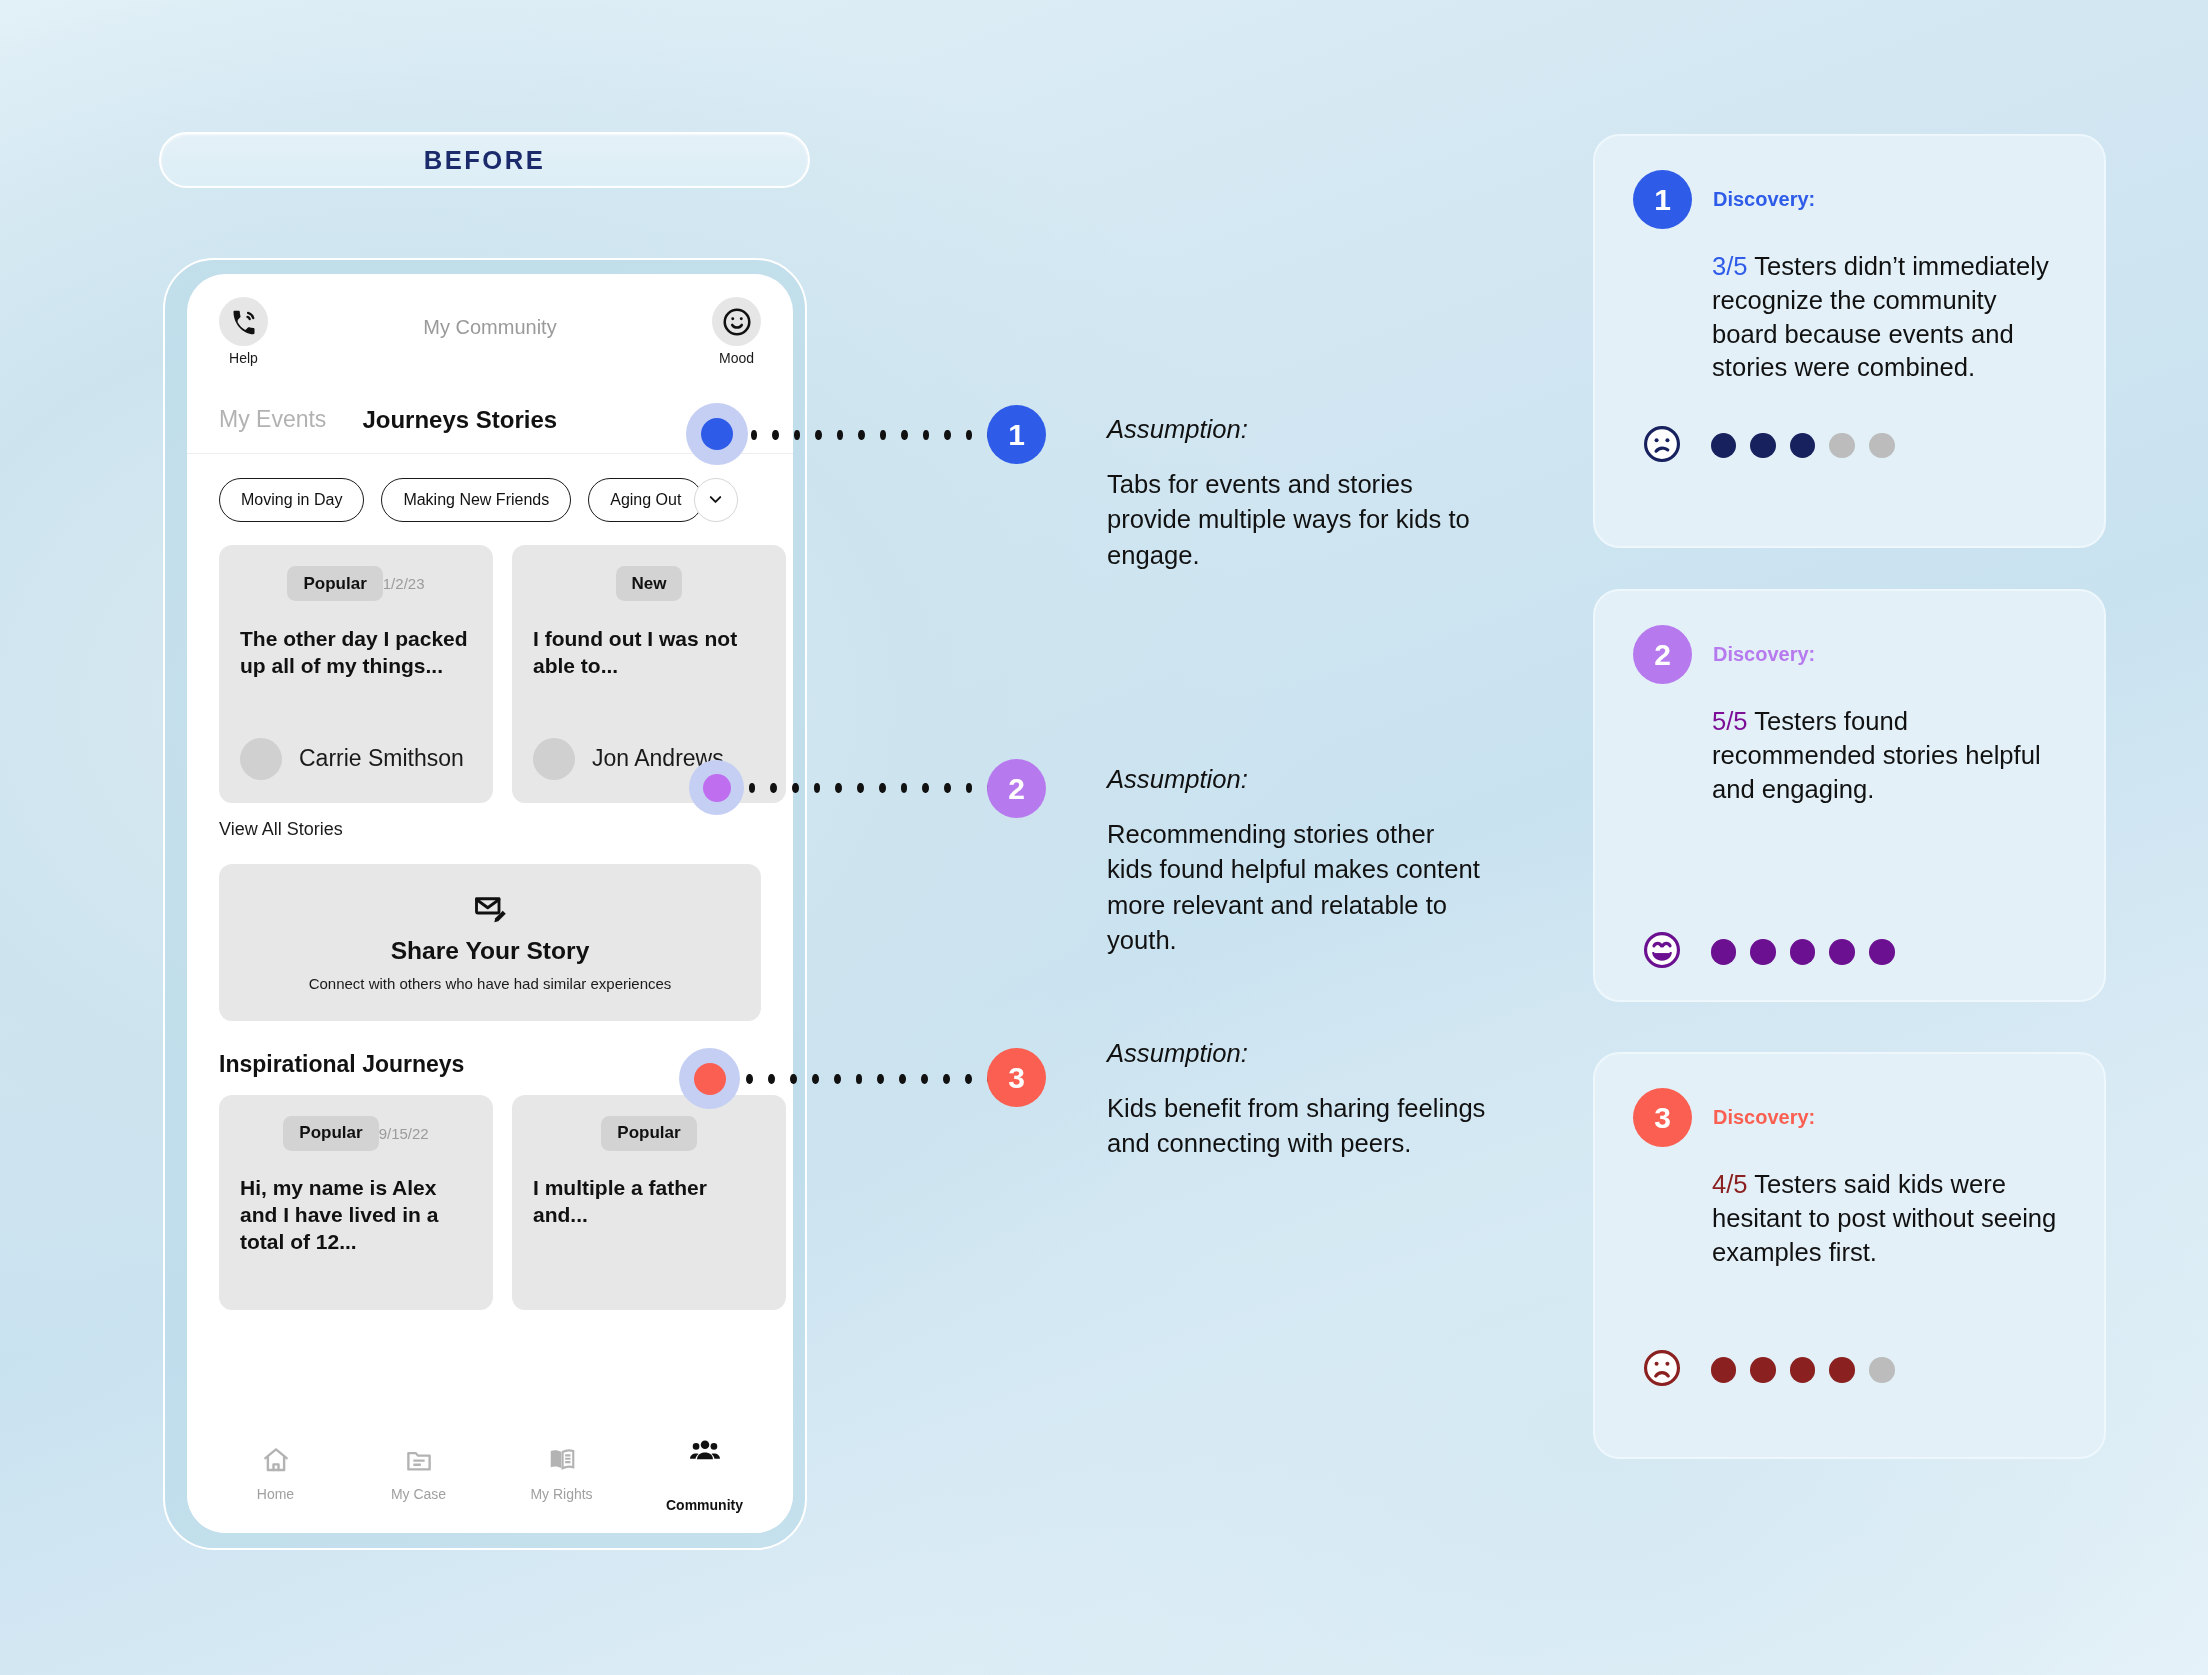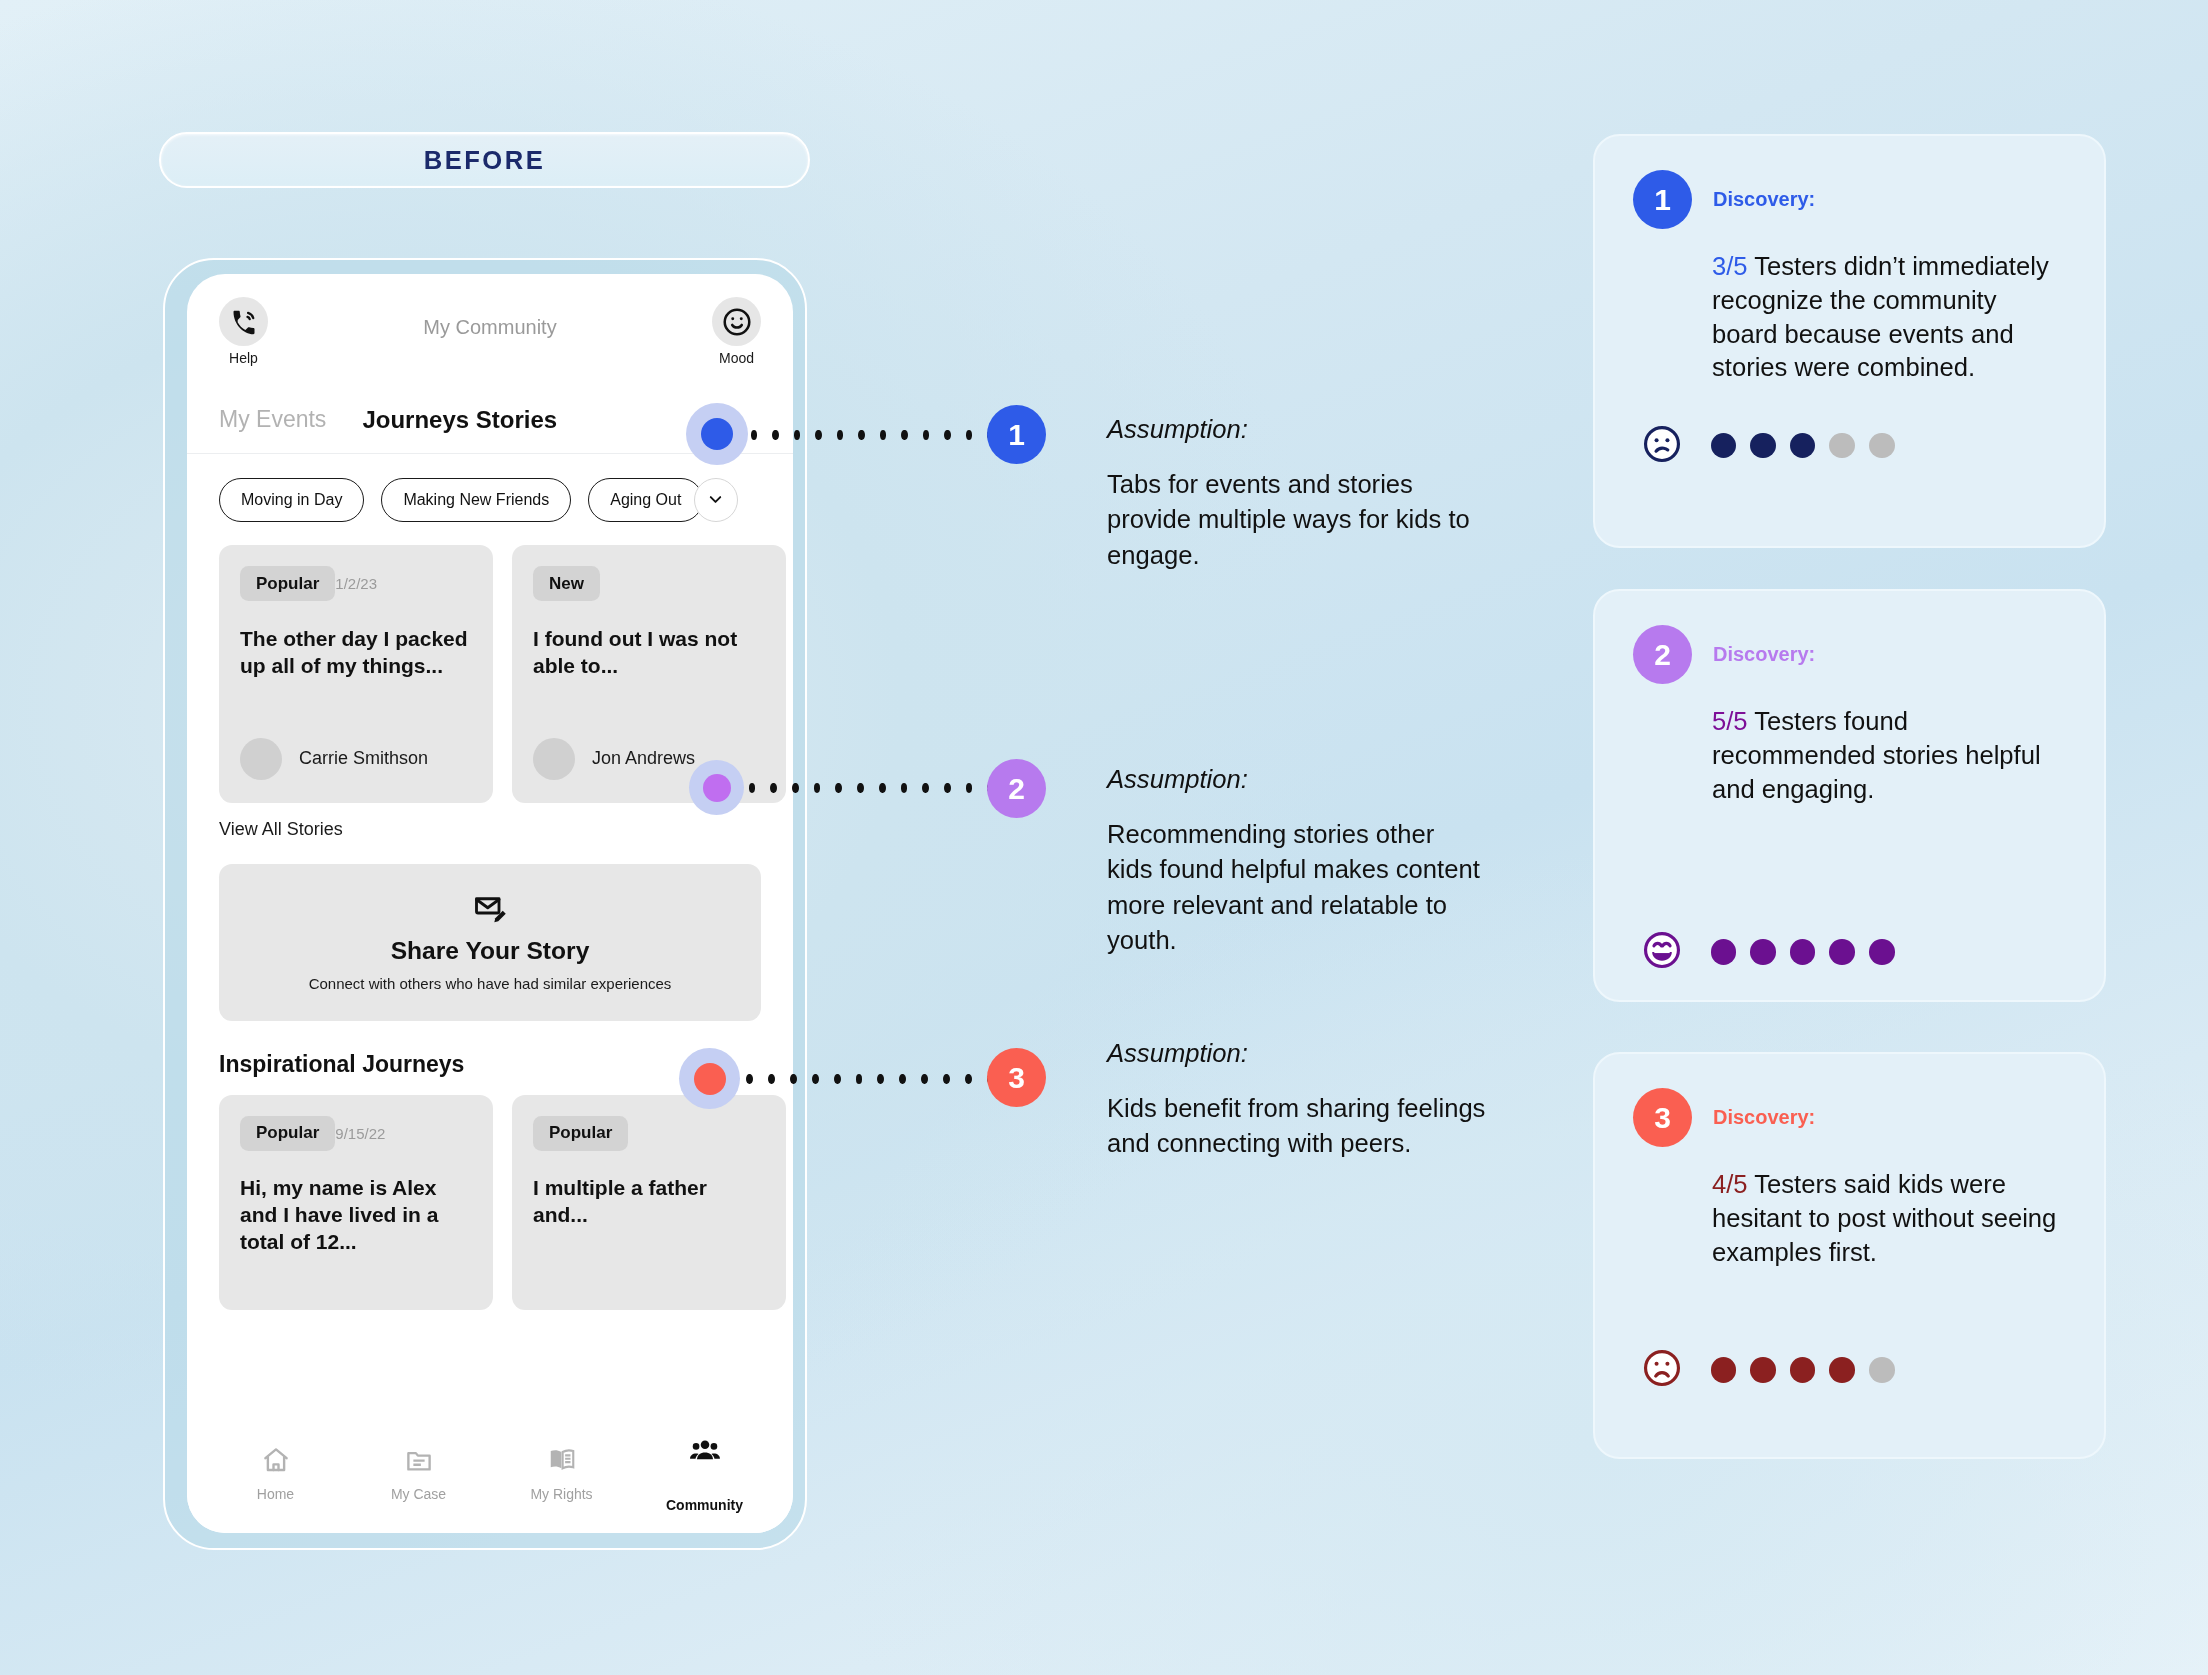--- a/index.html
+++ b/index.html
@@ -86,30 +86,30 @@
     display: flex; align-items: center; justify-content: center;
   }
 
   
   .story-strip { flex: 0 0 auto; display: flex; gap: 19px; padding: 0 32px; }
   .story-card {
     background: #e7e7e7; border-radius: 13.2px;
     width: 274px; flex: 0 0 274px; padding: 21px 21px 23px 21px;
     display: flex; flex-direction: column;
   }
-  .badge-row { display: flex; align-items: center; justify-content: flex-start; margin-bottom: 24.6px; }
+  .badge-row { display: flex; align-items: center; justify-content: center; margin-bottom: 24.6px; }
   .badge {
     background: #d3d3d3; border-radius: 8.5px; padding: 7.6px 16px;
     font-size: 17px; font-weight: 700; color: #111;
   }
   .badge-date { font-size: 15px; color: #9b9b9b; }
   .story-title { font-size: 21px; font-weight: 700; color: #111; line-height: 1.28; min-height: 112px; }
   .story-author { display: flex; align-items: center; gap: 17px; }
   .avatar { width: 42px; height: 42px; border-radius: 50%; background: #d0d0d0; flex: 0 0 42px; }
-  .author-name { font-size: 18px; color: #1a1a1a; white-space: nowrap; }
+  .author-name { font-size: 23px; color: #1a1a1a; white-space: nowrap; }
 
   .view-all { padding: 16px 32px 0 32px; font-size: 18px; color: #1a1a1a; }
 
   
   .share-card {
     margin: 24.6px 32px 0 32px; background: #e7e7e7; border-radius: 13.2px;
     padding: 24.6px 19px 26.5px 19px; text-align: center;
   }
   .share-title { font-size: 24.6px; color: #111; margin-top: 9.5px; font-weight: bold; }
   .share-sub { font-size: 15px; color: #1a1a1a; line-height: 1.4; margin-top: 7.6px; }

